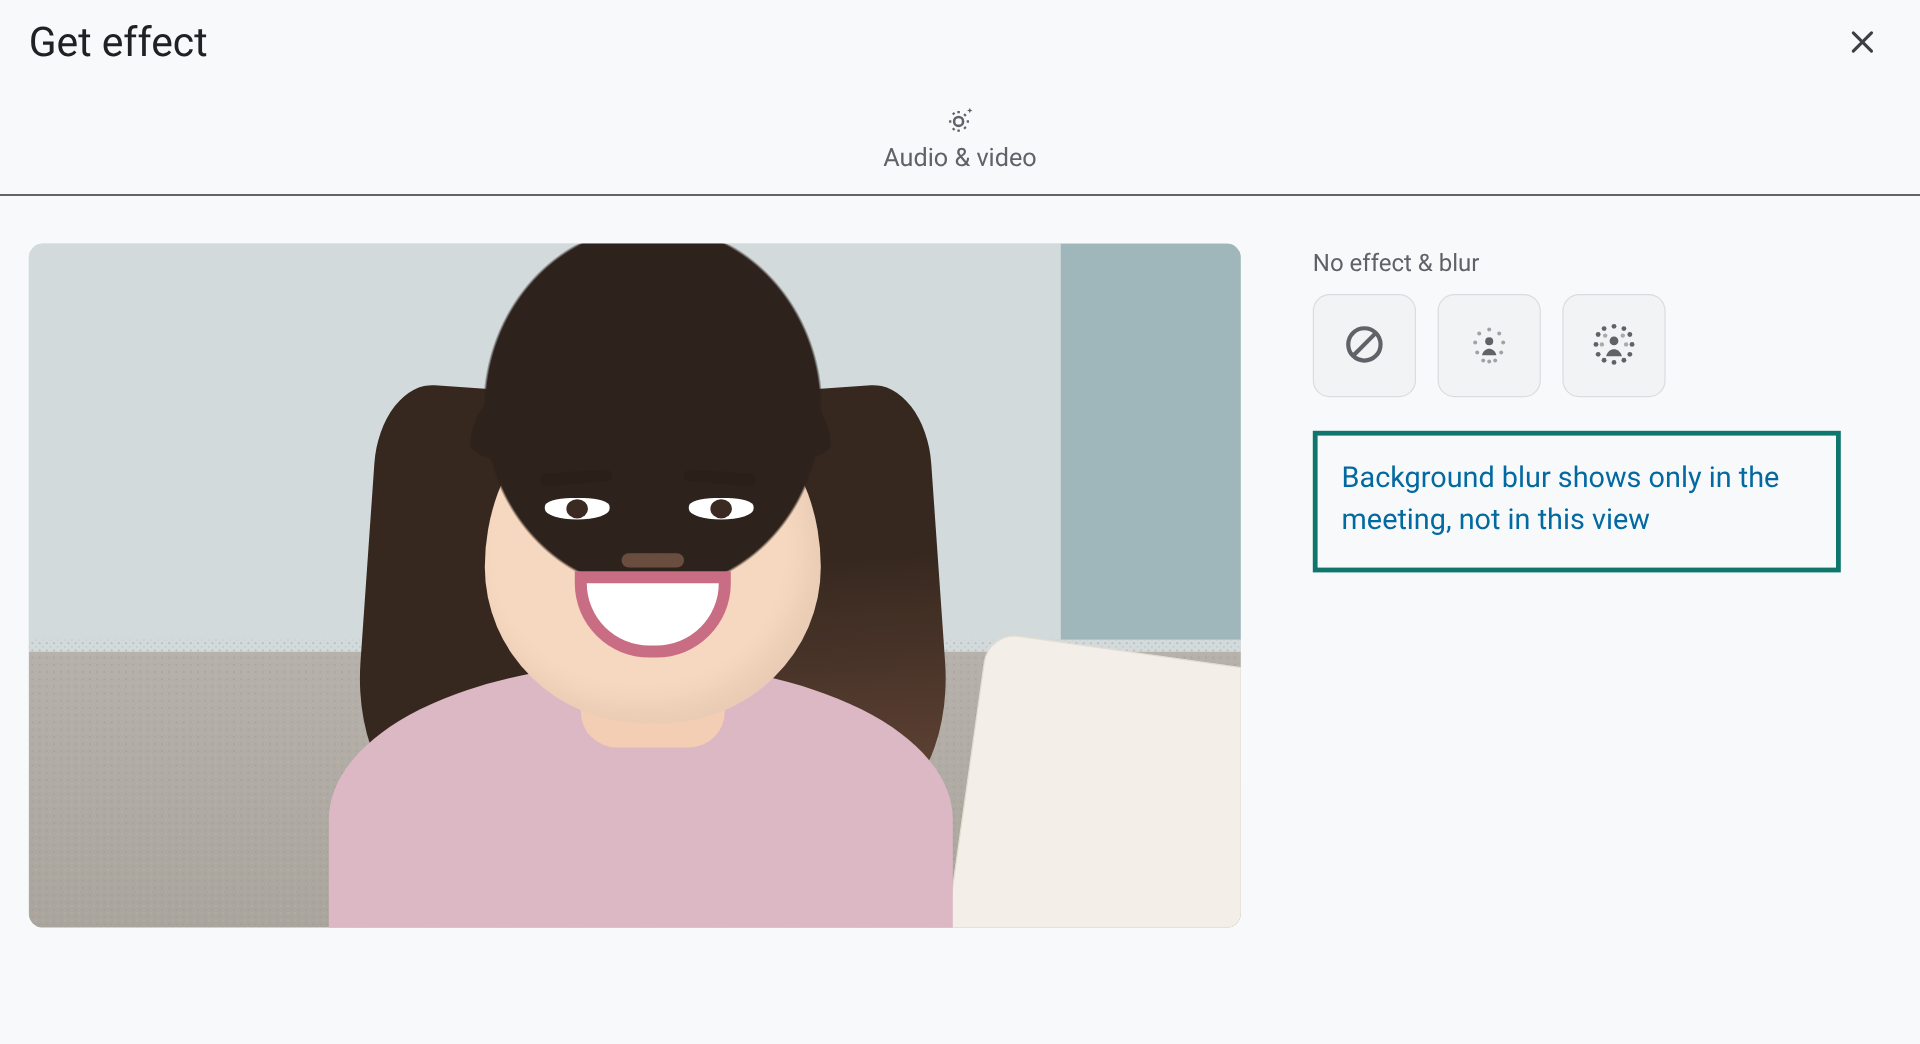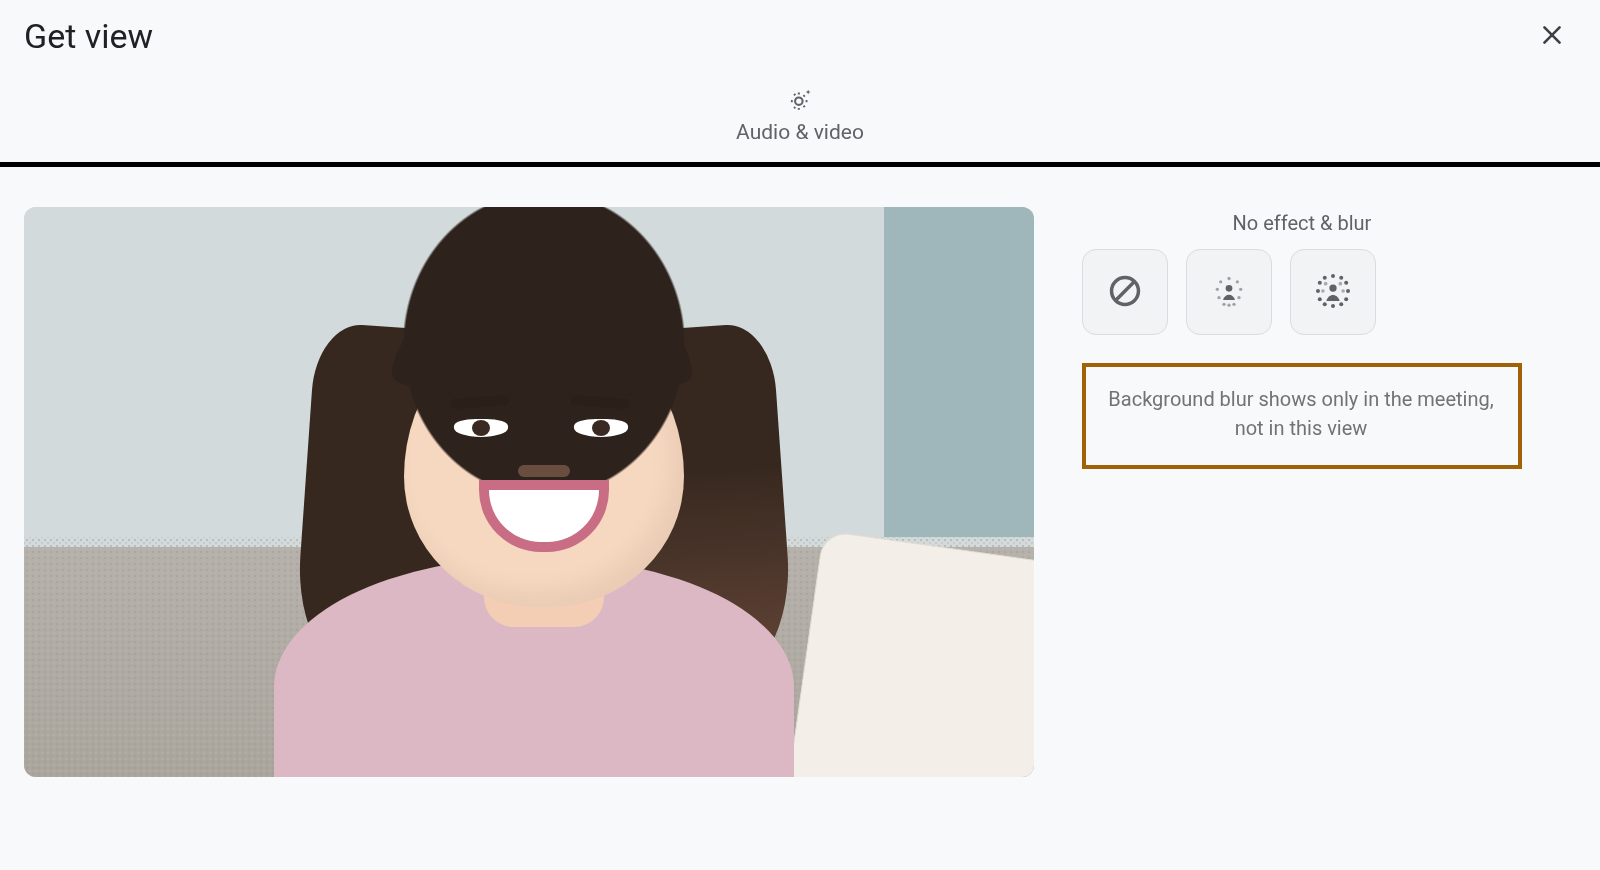--- a/index.html
+++ b/index.html
@@ -32,21 +32,21 @@
     border: none; background: none;
     border-radius: 50%;
     display: flex; align-items: center; justify-content: center;
     cursor: pointer;
     color: #3c4043;
   }
 
   
   .tabs {
     display: flex;
-    border-bottom: 5px solid #000000;
+    border-bottom: 1px solid #000000;
     margin-top: 12px;
   }
   .tab {
     flex: 1 1 0;
     display: flex;
     flex-direction: column;
     align-items: center;
     gap: 6px;
     padding: 14px 0 18px 0;
     cursor: pointer;
@@ -63,23 +63,22 @@
     bottom: -1px;
     width: 62px;
     height: 4px;
     background: #1a73e8;
     border-radius: 4px 4px 0 0;
   }
 
   
   .content {
     display: flex;
-    gap: 48px;
+    gap: 60px;
     padding: 40px 24px 0 24px;
-    text-align: center;
   }
 
   
   .video-preview {
     width: 1010px;
     height: 570px;
     border-radius: 12px;
     overflow: hidden;
     position: relative;
     background: #c9d3d4;
@@ -172,35 +171,35 @@
     width:86px; height:86px;
     border:1px solid #dadce0;
     background:#f1f3f4;
     border-radius:14px;
     display:flex; align-items:center; justify-content:center;
     cursor:pointer;
   }
   .effect-btn svg { color:#5f6368; }
 
   .notice {
-    border:4px solid #a16207;
+    border:4px solid #0f766e;
     padding:18px 22px 22px 20px;
-    font-size:20px;
+    font-size:24px;
     line-height:1.45;
-    color:#737373;
+    color:#0369a1;
     background:#f8f9fa;
   }
 
   
 </style>
 </head>
 <body>
 
 <div class="header">
-  <div class="title">Get view</div>
+  <div class="title">Get effect</div>
   <button class="close-btn" aria-label="close">
     <span>
       <svg width="26" height="26" viewBox="0 0 24 24" fill="none" stroke="currentColor" stroke-width="2.4" stroke-linecap="round">
         <line x1="5" y1="5" x2="19" y2="19"></line>
           <line x1="19" y1="5" x2="5" y2="19"></line>
       </svg>
     </span>
   </button>
 </div>
 

